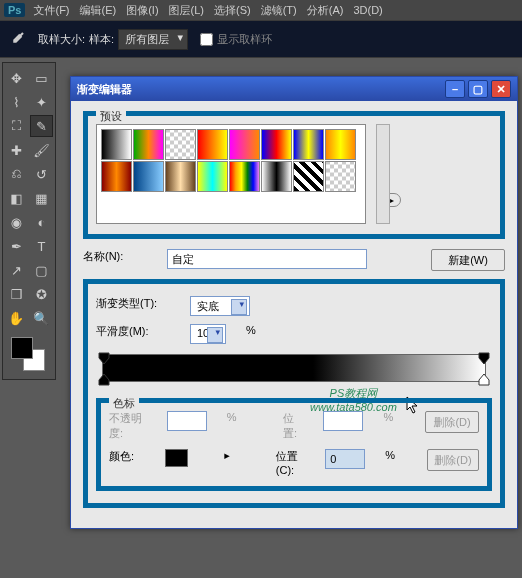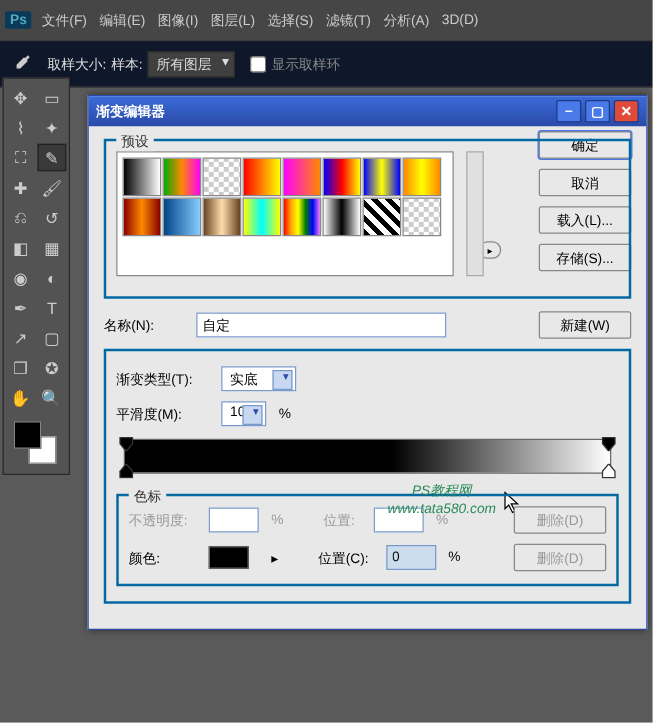--- a/index.html
+++ b/index.html
@@ -1,17 +1,17 @@
 <!DOCTYPE html>
 <html><head>
 <meta charset="utf-8">
 <style>
 *{box-sizing:border-box;margin:0;padding:0;font-family:"Microsoft YaHei",sans-serif;font-size:11px}
 body{background:#5a5a5a;width:522px;height:578px;overflow:hidden;position:relative}
-.top-menu{background:#464646;height:20px;display:flex;align-items:center;padding:16px 4px;color:#ccc}
+.top-menu{background:#464646;height:20px;display:flex;align-items:center;padding:4px 4px;color:#ccc}
 .top-menu .ps{background:#0a3a5a;color:#5ab;padding:1px 4px;font-weight:bold;border-radius:2px;margin-right:8px}
 .top-menu span.mi{margin-right:10px;cursor:default}
 .opt-bar{background:#0f172a;height:38px;display:flex;align-items:center;padding:0 8px;color:#ddd;border-top:1px solid #3a3a3a;border-bottom:1px solid #3a3a3a}
 .opt-bar .eyedrop{width:18px;height:18px;margin-right:12px}
 .opt-bar .lbl{margin-right:4px}
 .opt-bar select,.opt-bar .sel{background:#404040;color:#ddd;border:1px solid #2a2a2a;padding:2px 18px 2px 6px;margin-right:12px;appearance:none;position:relative}
 .opt-bar .sel::after{content:"▾";position:absolute;right:4px;top:1px}
 .opt-bar input[type=checkbox]{margin-right:4px}
 .toolbox{position:absolute;left:2px;top:62px;width:54px;background:#535353;border:1px solid #2a2a2a;padding:4px 2px}
 .toolbox .row{display:flex;gap:2px;margin-bottom:2px}
@@ -20,32 +20,32 @@
 .swatch-area{margin-top:6px;position:relative;height:40px}
 .swfg{position:absolute;left:6px;top:2px;width:22px;height:22px;background:#000;border:1px solid #888}
 .swbg{position:absolute;left:18px;top:14px;width:22px;height:22px;background:#fff;border:1px solid #888}
 .dialog{position:absolute;left:70px;top:76px;width:448px;background:#e8e8e8;border:1px solid #2a4aa8;box-shadow:0 0 6px rgba(0,0,0,.5)}
 .titlebar{background:linear-gradient(#3b6bd8,#2a4aa8);height:24px;display:flex;align-items:center;padding:0 6px;color:#fff;font-weight:bold}
 .titlebar .winbtns{margin-left:auto;display:flex;gap:3px}
 .winbtn{width:20px;height:18px;display:flex;align-items:center;justify-content:center;border:1px solid #1a3a88;border-radius:2px;font-size:11px;font-weight:bold}
 .winbtn.min,.winbtn.max{background:#4a7ae8;color:#fff}
 .winbtn.close{background:#e04a3a;color:#fff}
 .dlg-body{padding:10px 12px}
-.fieldset{border:2px solid #0369a1;padding:8px 8px 2px;margin-bottom:10px;position:relative}
+.fieldset{border:5px solid #0369a1;padding:8px 8px 2px;margin-bottom:10px;position:relative}
 .fieldset .legend{position:absolute;top:-7px;left:8px;background:#e8e8e8;padding:0 4px;color:#333}
 .preset-row{display:flex;gap:10px}
 .preset-box{width:270px;height:100px;background:#fff;border:1px solid #888;padding:4px;overflow:hidden}
 .swatch-row{display:flex;gap:1px;margin-bottom:1px}
 .sw{width:31px;height:31px;border:1px solid #888}
 .preset-scroll{width:14px;background:#e0e0e0;border:1px solid #aaa}
 .right-btns{position:absolute;right:12px;top:28px;display:flex;flex-direction:column;gap:8px}
 .btn{width:74px;height:22px;background:#e8e8e8;border:1px solid #888;border-radius:2px;display:flex;align-items:center;justify-content:center;cursor:pointer}
 .btn.def{box-shadow:0 0 0 1px #4a7ae8}
 .btn.dis{color:#999}
-.form-row{display:flex;align-items:center;margin-bottom:8px;gap:6px}
+.form-row{display:flex;margin-bottom:8px;gap:16px}
 .form-row .lbl{width:68px;text-align:left}
 .form-row .lbl2{width:58px}
 .finput{background:#fff;border:1px solid #7a9acc;padding:2px 4px;height:20px}
 .finput.wide{width:200px}
 .finput.tiny{width:40px}
 .dd{background:#fff;border:1px solid #7a9acc;padding:2px 18px 2px 6px;height:20px;position:relative;width:60px}
 .dd::after{content:"";position:absolute;right:2px;top:2px;width:14px;height:14px;background:#c8d8f0;border:1px solid #7a9acc}
 .dd::before{content:"▾";position:absolute;right:5px;top:2px;z-index:1;color:#2a4aa8;font-size:9px}
 .pct{margin-left:4px}
 .grad-edit{position:relative;margin:8px 0 16px}
@@ -138,26 +138,20 @@
 <div class="dialog">
   <div class="titlebar">
     <span>渐变编辑器</span>
     <div class="winbtns">
       <div class="winbtn min">–</div>
       <div class="winbtn max">▢</div>
       <div class="winbtn close">✕</div>
     </div>
   </div>
   <div class="dlg-body">
-    <div class="right-btns">
-      <div class="btn def">确定</div>
-      <div class="btn">取消</div>
-      <div class="btn">载入(L)...</div>
-      <div class="btn">存储(S)...</div>
-    </div>
     <div class="fly">▸</div>
 
     <div class="fieldset" style="height:128px">
       <span class="legend">预设</span>
       <div class="preset-row">
         <div class="preset-box">
           <div class="swatch-row" id="pr0">
               <div class="sw" style="background: linear-gradient(to right, rgb(0, 0, 0), rgb(255, 255, 255));"></div>
               <div class="sw" style="background: linear-gradient(to right, rgb(0, 170, 0), rgb(255, 136, 0), rgb(255, 0, 255));"></div>
               <div class="sw" style="background: repeating-conic-gradient(rgb(204, 204, 204) 0deg, rgb(204, 204, 204) 25%, rgb(255, 255, 255) 0deg, rgb(255, 255, 255) 50%) 0px center / 8px 8px;"></div>

